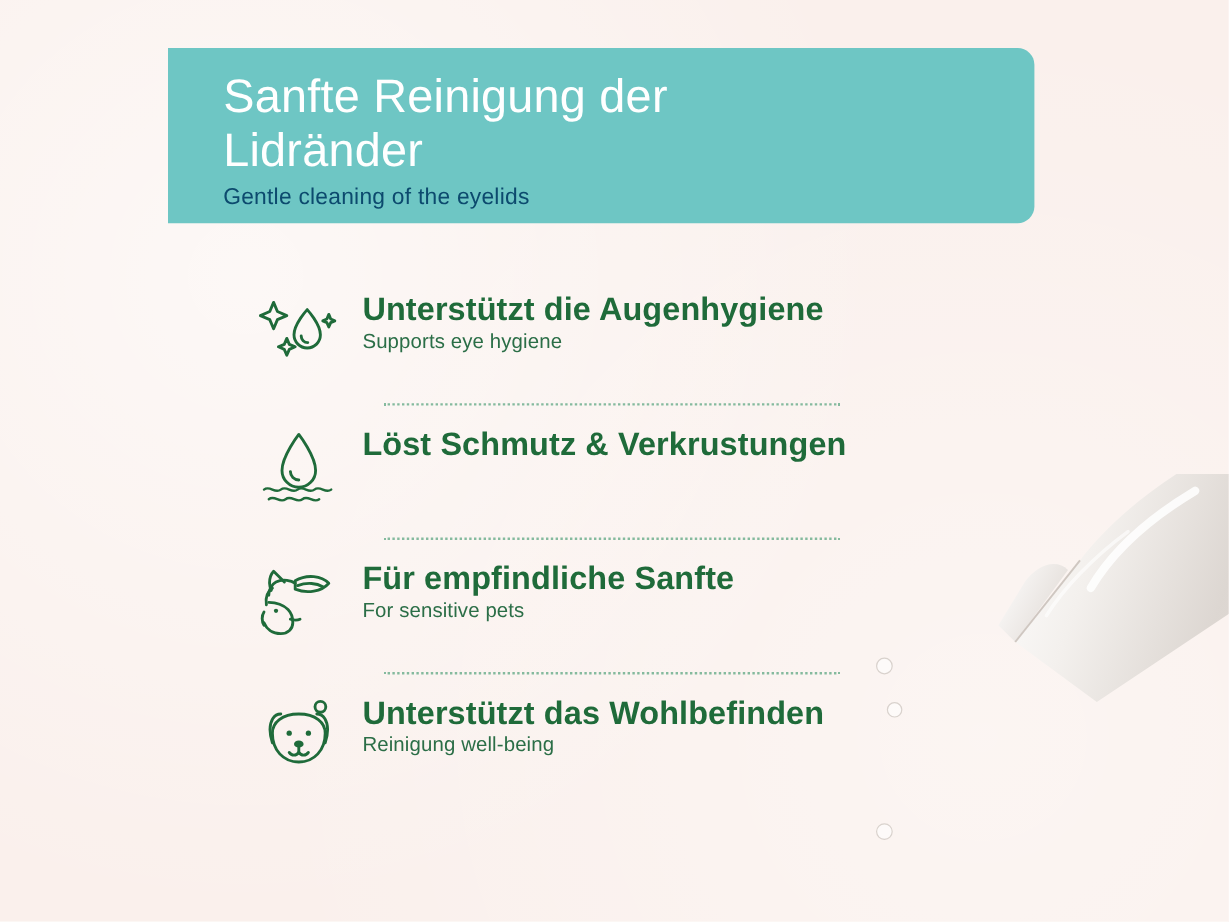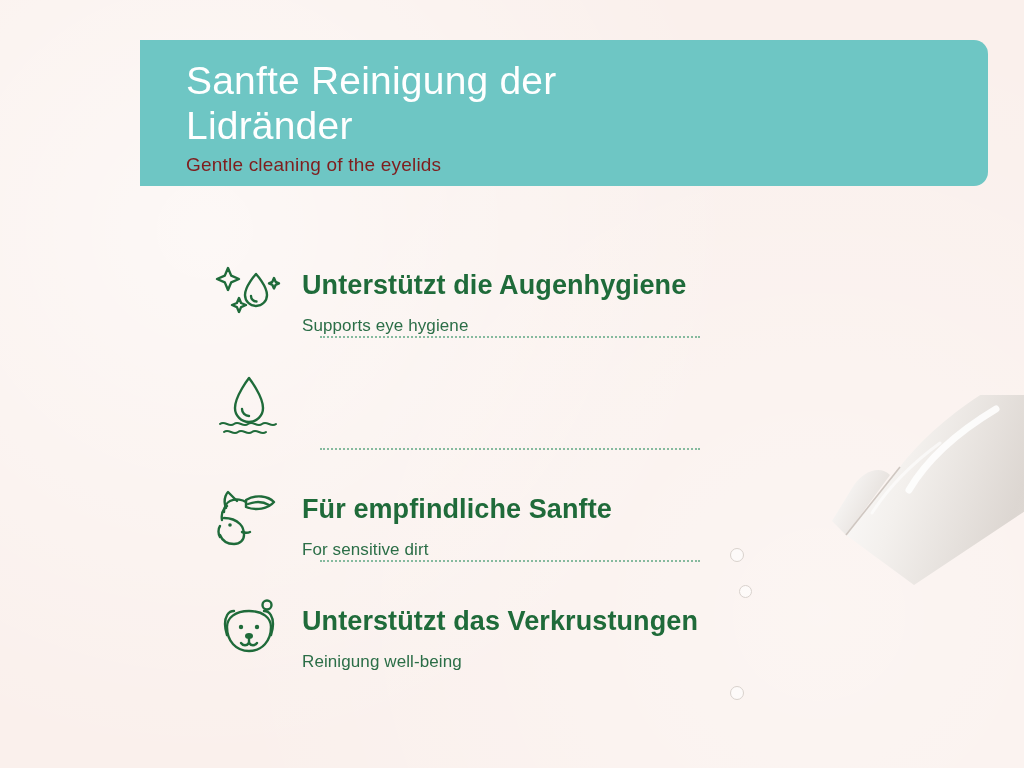--- a/index.html
+++ b/index.html
@@ -29,55 +29,55 @@
       radial-gradient(circle at 20% 30%, rgba(255,255,255,0.55) 0%, rgba(255,255,255,0) 55%),
       radial-gradient(circle at 80% 80%, rgba(255,255,255,0.35) 0%, rgba(255,255,255,0) 60%);
     pointer-events: none;
   }
 
   
   .banner {
     position: absolute;
     left: 140px;
     top: 40px;
-    width: 848px;
+    width: 722px;
     height: 146px;
     background: #6ec6c4;
     border-top-right-radius: 14px;
     border-bottom-right-radius: 14px;
     box-sizing: border-box;
     padding: 18px 36px 0 46px;
   }
   .banner-title {
     color: #ffffff;
     font-size: 39px;
     line-height: 45px;
     font-weight: 400;
     letter-spacing: 0.2px;
     white-space: pre-line;
   }
   .banner-sub {
     margin-top: 6px;
-    color: #7f1d1d;
+    color: #0c4a6e;
     font-size: 19px;
     font-weight: 400;
     letter-spacing: 0.2px;
   }
 
   
   .features {
     position: absolute;
     left: 196px;
     top: 228px;
     width: 660px;
   }
   .feature {
     position: relative;
     display: flex;
-    align-items: flex-end;
+    align-items: flex-start;
     height: 108px;
   }
   .feature .icon-wrap {
     width: 106px;
     flex: 0 0 106px;
     display: flex;
     align-items: center;
     justify-content: center;
     padding-top: 6px;
     height: 86px;
@@ -86,21 +86,21 @@
     padding-top: 14px;
   }
   .feat-de {
     color: #1f6b3a;
     font-size: 27px;
     font-weight: bold;
     line-height: 32px;
     letter-spacing: 0.1px;
   }
   .feat-en {
-    margin-top: 15px;
+    margin-top: 1px;
     color: #2b6e47;
     font-size: 17px;
     font-weight: 400;
     letter-spacing: 0.1px;
   }
   .divider {
     margin-left: 124px;
     width: 380px;
     height: 2px;
     border-top: 2px dotted #7fb79a;
@@ -161,62 +161,63 @@
     <div class="feature">
       <div class="icon-wrap">
         <svg width="86" height="70" viewBox="0 0 86 70" fill="none" stroke="#1f6b3a" stroke-width="2.4" stroke-linecap="round" stroke-linejoin="round">
           <path d="M43 8 C43 8 57 26 57 38 a14 14 0 0 1 -28 0 C29 26 43 8 43 8 Z"></path>
           <path d="M36 39 a7 7 0 0 0 7 7"></path>
           <path d="M14 54 c5 -4 9 4 14 0 s9 4 14 0 s9 4 14 0 s9 4 14 0" stroke-width="2"></path>
           <path d="M18 62 c5 -4 9 4 14 0 s9 4 14 0 s9 4 14 0" stroke-width="2"></path>
         </svg>
       </div>
       <div class="texts">
+        <div class="feat-de">Löst Schmutz &amp; Verkrustungen</div>
       </div>
     </div>
     <div class="divider"></div>
 
     <div class="feature">
       <div class="icon-wrap">
         <svg width="90" height="74" viewBox="0 0 90 74" fill="none" stroke="#1f6b3a" stroke-width="2.4" stroke-linecap="round" stroke-linejoin="round">
           <path d="M22 28 c-4 -10 2 -16 2 -16 l9 9"></path>
           <path d="M20 32 c0 -4 2 -9 6 -11 6 -3 13 -1 16 1"></path>
           <path d="M18 40 c-1 -6 1 -11 5 -14"></path>
           <path d="M20 38 c6 0 12 2 16 6 3 3 4 7 4 11 0 5 -4 9 -10 9 -7 0 -12 -4 -14 -9"></path>
           <path d="M16 46 c-2 3 -2 8 0 11"></path>
           <circle cx="26" cy="45" r="1.8" fill="#1f6b3a" stroke="none"></circle>
           <path d="M38 52 c3 1 6 1 8 0"></path>
           <path d="M42 20 c10 -6 22 -4 28 2 -6 7 -18 9 -28 5 z"></path>
           <path d="M44 24 c8 -3 16 -2 21 1"></path>
         </svg>
       </div>
       <div class="texts">
         <div class="feat-de">Für empfindliche Sanfte</div>
-        <div class="feat-en">For sensitive dirt</div>
+        <div class="feat-en">For sensitive pets</div>
       </div>
     </div>
     <div class="divider"></div>
 
     <div class="feature">
       <div class="icon-wrap">
         <svg width="86" height="72" viewBox="0 0 86 72" fill="none" stroke="#1f6b3a" stroke-width="2.4" stroke-linecap="round" stroke-linejoin="round">
           <path d="M28 18 c-6 0 -9 6 -9 13 0 4 1 8 2 11"></path>
           <path d="M58 18 c6 0 9 6 9 13 0 4 -1 8 -2 11"></path>
           <path d="M21 34 c0 -9 8 -16 22 -16 s22 7 22 16 c0 14 -9 24 -22 24 S21 48 21 34 Z"></path>
           <circle cx="35" cy="34" r="2.2" fill="#1f6b3a" stroke="none"></circle>
           <circle cx="51" cy="34" r="2.2" fill="#1f6b3a" stroke="none"></circle>
           <ellipse cx="43" cy="43" rx="4" ry="3" fill="#1f6b3a" stroke="none"></ellipse>
           <path d="M43 46 v4"></path>
           <path d="M43 50 c-2 3 -6 3 -8 0"></path>
           <path d="M43 50 c2 3 6 3 8 0"></path>
           <circle cx="61" cy="12" r="4.5"></circle>
         </svg>
       </div>
       <div class="texts">
-        <div class="feat-de">Unterstützt das Verkrustungen</div>
+        <div class="feat-de">Unterstützt das Wohlbefinden</div>
         <div class="feat-en">Reinigung well-being</div>
       </div>
     </div>
 
   </div>
 
   <div class="bottle">
     <svg width="330" height="300" viewBox="0 0 330 300">
       <defs>
         <linearGradient id="bottleg" x1="0" y1="0" x2="1" y2="0.4">

